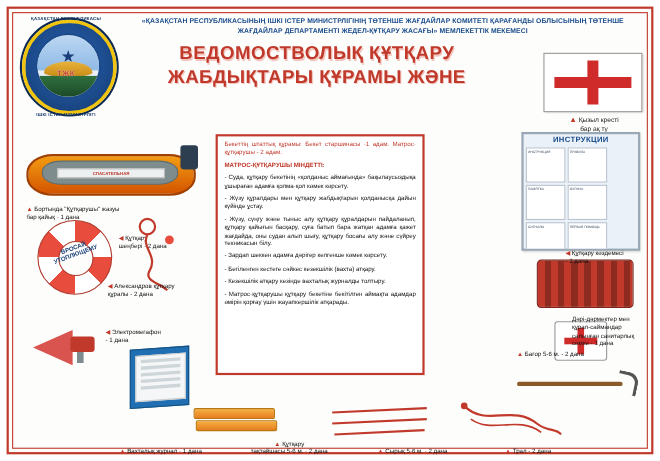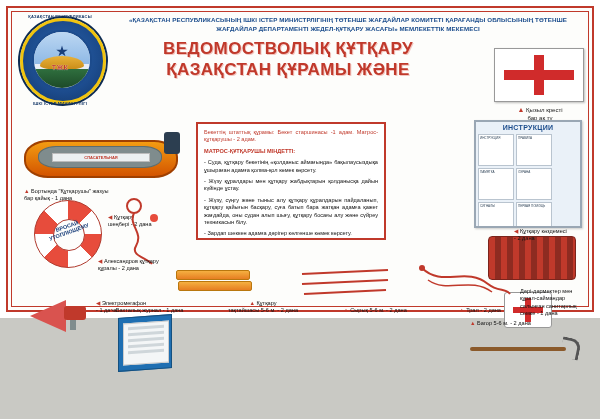--- a/index.html
+++ b/index.html
@@ -3,21 +3,21 @@
 <meta charset="utf-8">
 <style>
   html,body{margin:0;padding:0;}
   body{
     width:600px;height:419px;overflow:hidden;
     background:#c9c9c4;
     font-family:"Liberation Sans", sans-serif;
   }
   #poster{
     position:relative;
-    width:600px;height:318px;
+    width:600px;height:419px;
     background:#ffffff;
     box-sizing:border-box;
   }
   .frame-outer{
     position:absolute;left:6px;top:6px;right:6px;bottom:6px;
     border:2px solid #c0392b;
     background:#fdfdfb;
     box-sizing:border-box;
   }
   .frame-inner{
@@ -269,21 +269,21 @@
       </div>
       <div class="topband">ҚАЗАҚСТАН РЕСПУБЛИКАСЫ</div>
       <div class="tcaption">ТЖК</div>
       <div class="botband">ІШКІ ІСТЕР МИНИСТРЛІГІ</div>
     </div>
 
     <div class="org-line">«ҚАЗАҚСТАН РЕСПУБЛИКАСЫНЫҢ ІШКІ ІСТЕР МИНИСТРЛІГІНІҢ ТӨТЕНШЕ ЖАҒДАЙЛАР КОМИТЕТІ ҚАРАҒАНДЫ ОБЛЫСЫНЫҢ ТӨТЕНШЕ ЖАҒДАЙЛАР ДЕПАРТАМЕНТІ ЖЕДЕЛ-ҚҰТҚАРУ ЖАСАҒЫ» МЕМЛЕКЕТТІК МЕКЕМЕСІ</div>
 
     <div class="maintitle">
       <div>ВЕДОМОСТВОЛЫҚ ҚҰТҚАРУ</div>
-      <div>ҚАЗАҚСТАН ҚҰРАМЫ ЖӘНЕ</div>
+      <div>ЖАБДЫҚТАРЫ ҚҰРАМЫ ЖӘНЕ</div>
     </div>
   </div>
 
   <div class="flagbox">
     <div class="flag">
       <div class="cross-v"></div>
       <div class="cross-h"></div>
     </div>
     <div class="cap">
       <span class="arrow">▲</span>

